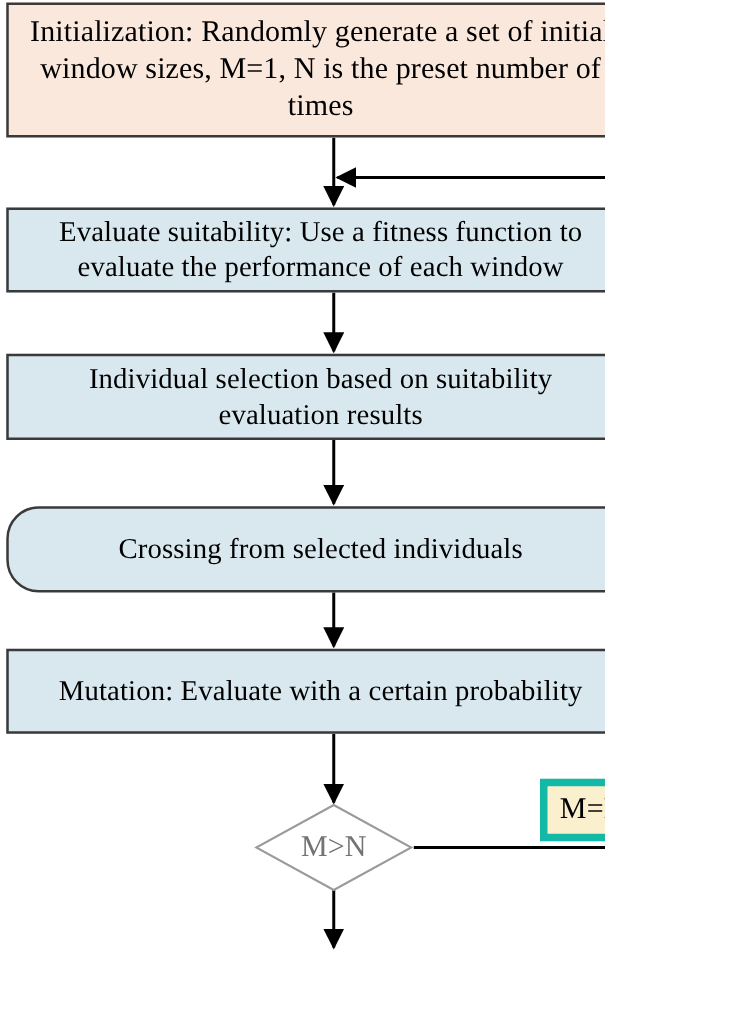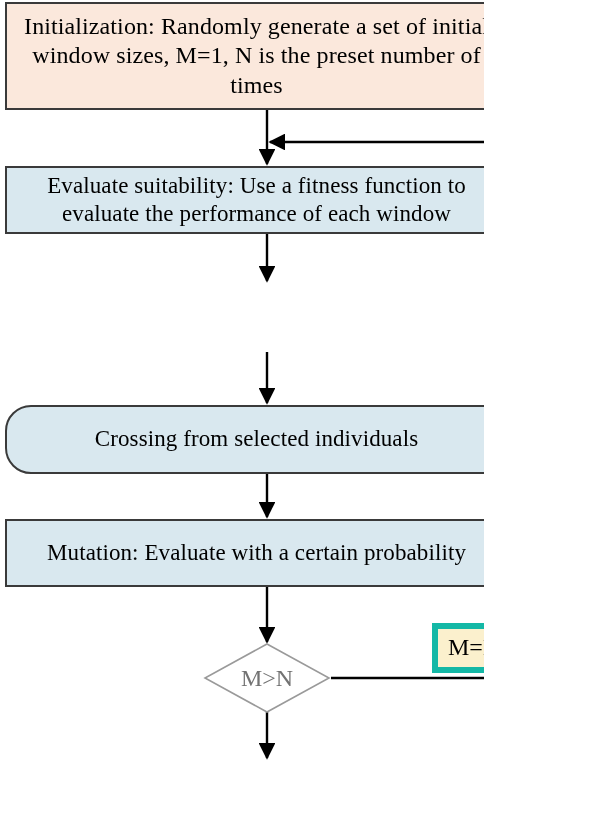--- a/index.html
+++ b/index.html
@@ -108,20 +108,23 @@
   </svg>
 
   <div class="node proc start-end t24 pad" style="left:5px; top:2px; width:503px; height:108px;">
     <span>Initialization: Randomly generate a set of initial window sizes, M=1, N is the preset number of times</span>
   </div>
 
   <div class="node proc step t23 pad" style="left:5px; top:166px; width:503px; height:68px;">
     <span>Evaluate suitability: Use a fitness function to evaluate the performance of each window</span>
   </div>
 
+  <div class="node proc step t23 pad" style="left:5px; top:283px; width:503px; height:69px;">
+    <span>Individual selection based on suitability evaluation results</span>
+  </div>
 
   <div class="node proc step t23 pad" style="left:5px; top:405px; width:503px; height:69px;border-radius:26px;">
     <span>Crossing from selected individuals</span>
   </div>
 
   <div class="node proc step t23 pad" style="left:5px; top:519px; width:503px; height:68px;">
     <span>Mutation: Evaluate with a certain probability</span>
   </div>
 
   <div class="decision-wrap" style="left:203px; top:642px; width:128px; height:72px;">

